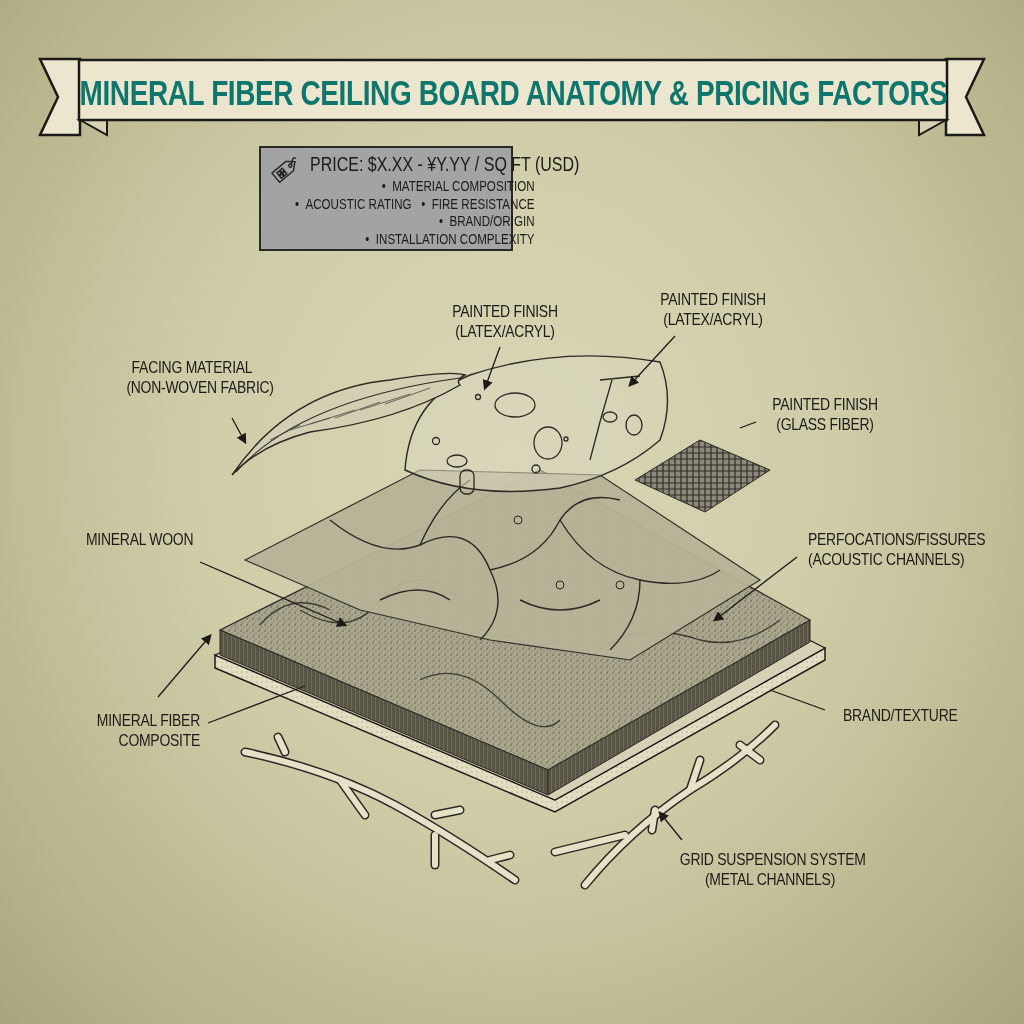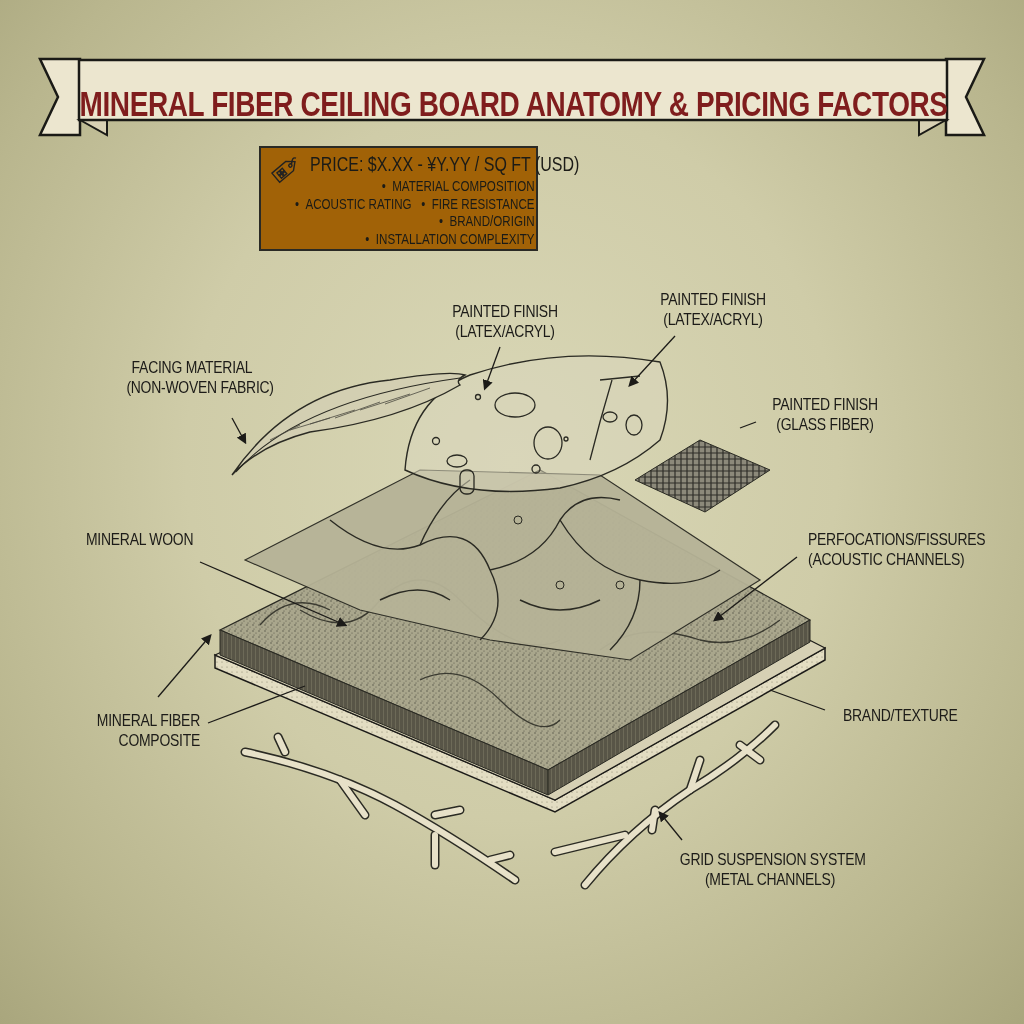--- a/index.html
+++ b/index.html
@@ -23,30 +23,30 @@
     text-transform:uppercase;
   }
   .lbl.center { text-align:center; transform-origin:center top; }
   .lbl.right { text-align:right; transform-origin:right top; }
   .lbl span { display:block; }
 
   
   #banner-svg { position:absolute; left:0; top:0; }
   .banner-title {
     position:absolute; left:80px; top:62px; width:868px; height:62px;
-    display:flex; align-items:flex-end; justify-content:center;
+    display:flex; align-items:center; justify-content:center;
     font-family:"Liberation Sans", sans-serif; font-weight:700; font-size:35px;
-    letter-spacing:-0.5px; color:#7f1d1d; white-space:nowrap;
+    letter-spacing:-0.5px; color:#0f766e; white-space:nowrap;
   }
   .banner-title span { display:inline-block; transform:scaleX(0.8); }
 
   
   .price-box {
-    position:absolute; left:259px; top:146px; width:279px; height:105px;
-    border:2px solid #2a2a25; background:#a16207; box-sizing:border-box;
+    position:absolute; left:259px; top:146px; width:254px; height:105px;
+    border:2px solid #2a2a25; background:#a3a3a3; box-sizing:border-box;
   }
   .price-title {
     position:absolute; left:49px; top:4px;
     font-size:20px; line-height:24px; white-space:nowrap;
     transform:scaleX(0.8); transform-origin:left top;
     font-family:"Liberation Sans", sans-serif;
   }
   .price-list { position:absolute; left:34px; top:30px; margin:0; padding:0; list-style:none;text-align:right; }
   .price-list li {
     font-size:14.5px; line-height:17.5px; white-space:nowrap;

